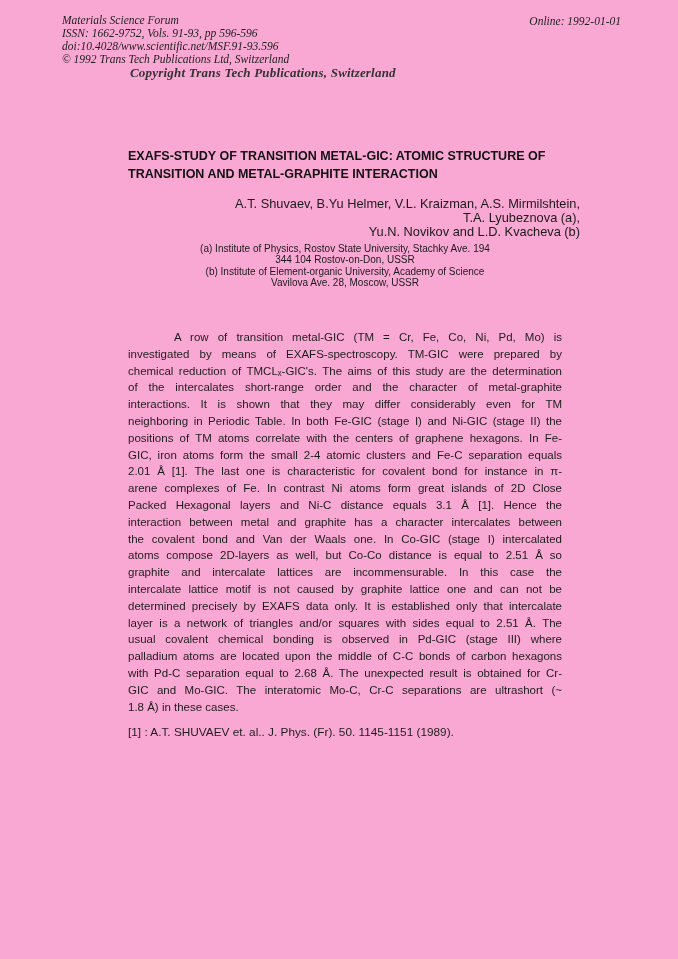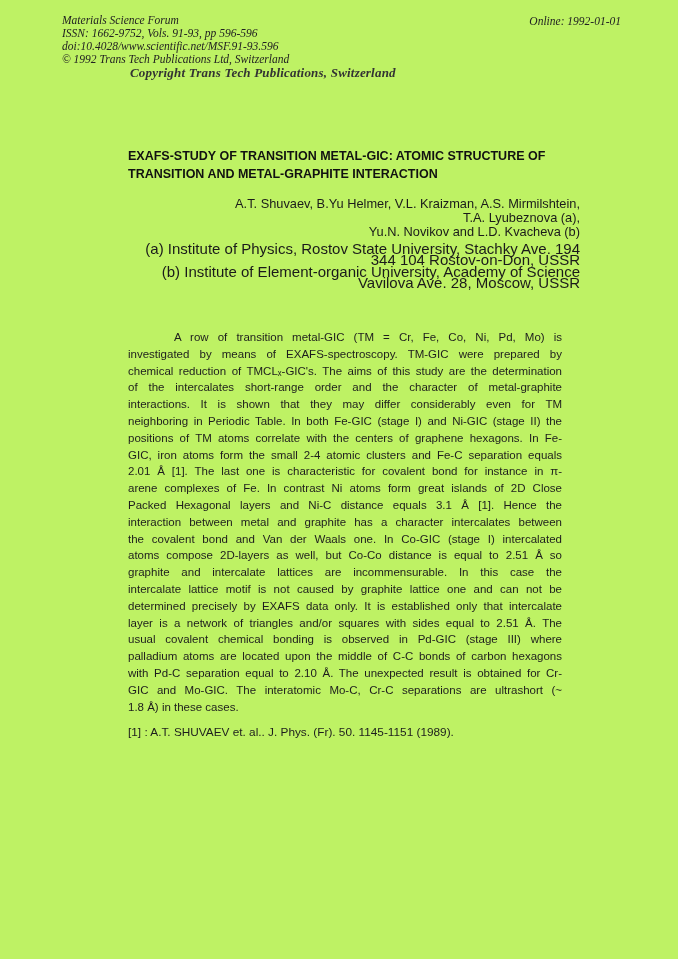--- a/index.html
+++ b/index.html
@@ -4,21 +4,21 @@
 <style>
   html, body {
     margin: 0;
     padding: 0;
     background: #ffffff;
   }
   .page {
     position: relative;
     width: 678px;
     height: 959px;
-    background: #bef264;
+    background: #f9a8d4;
     overflow: hidden;
     font-family: "Liberation Sans", "DejaVu Sans", sans-serif;
     color: #1d1d1d;
   }
 
   
   .header-left {
     position: absolute;
     left: 62px;
     top: 14px;
@@ -68,22 +68,22 @@
     text-align: right;
     font-size: 12.8px;
     line-height: 13.8px;
     color: #1a1a1a;
   }
   .affils-block {
     position: absolute;
     left: 110px;
     width: 470px;
     top: 243px;
-    text-align: right;
-    font-size: 15px;
+    text-align: center;
+    font-size: 10px;
     line-height: 11.3px;
     color: #1a1a1a;
   }
 
   
   .abstract-block {
     position: absolute;
     left: 128px;
     width: 434px;
     top: 329px;
@@ -156,20 +156,20 @@
       <div class="abs-line">Packed Hexagonal layers and Ni-C distance equals 3.1 Å [1]. Hence the</div>
       <div class="abs-line">interaction between metal and graphite has a character intercalates between</div>
       <div class="abs-line">the covalent bond and Van der Waals one. In Co-GIC (stage I) intercalated</div>
       <div class="abs-line">atoms compose 2D-layers as well, but Co-Co distance is equal to 2.51 Å so</div>
       <div class="abs-line">graphite and intercalate lattices are incommensurable. In this case the</div>
       <div class="abs-line">intercalate lattice motif is not caused by graphite lattice one and can not be</div>
       <div class="abs-line">determined precisely by EXAFS data only. It is established only that intercalate</div>
       <div class="abs-line">layer is a network of triangles and/or squares with sides equal to 2.51 Å. The</div>
       <div class="abs-line">usual covalent chemical bonding is observed in Pd-GIC (stage III) where</div>
       <div class="abs-line">palladium atoms are located upon the middle of C-C bonds of carbon hexagons</div>
-      <div class="abs-line">with Pd-C separation equal to 2.10 Å. The unexpected result is obtained for Cr-</div>
+      <div class="abs-line">with Pd-C separation equal to 2.68 Å. The unexpected result is obtained for Cr-</div>
       <div class="abs-line">GIC and Mo-GIC. The interatomic Mo-C, Cr-C separations are ultrashort (~</div>
       <div class="abs-line last">1.8 Å) in these cases.</div>
     </div>
 
   <div class="reference-block">[1] : A.T. SHUVAEV et. al.. J. Phys. (Fr). 50. 1145-1151 (1989).</div>
 
 </div>
 
 </body></html>

